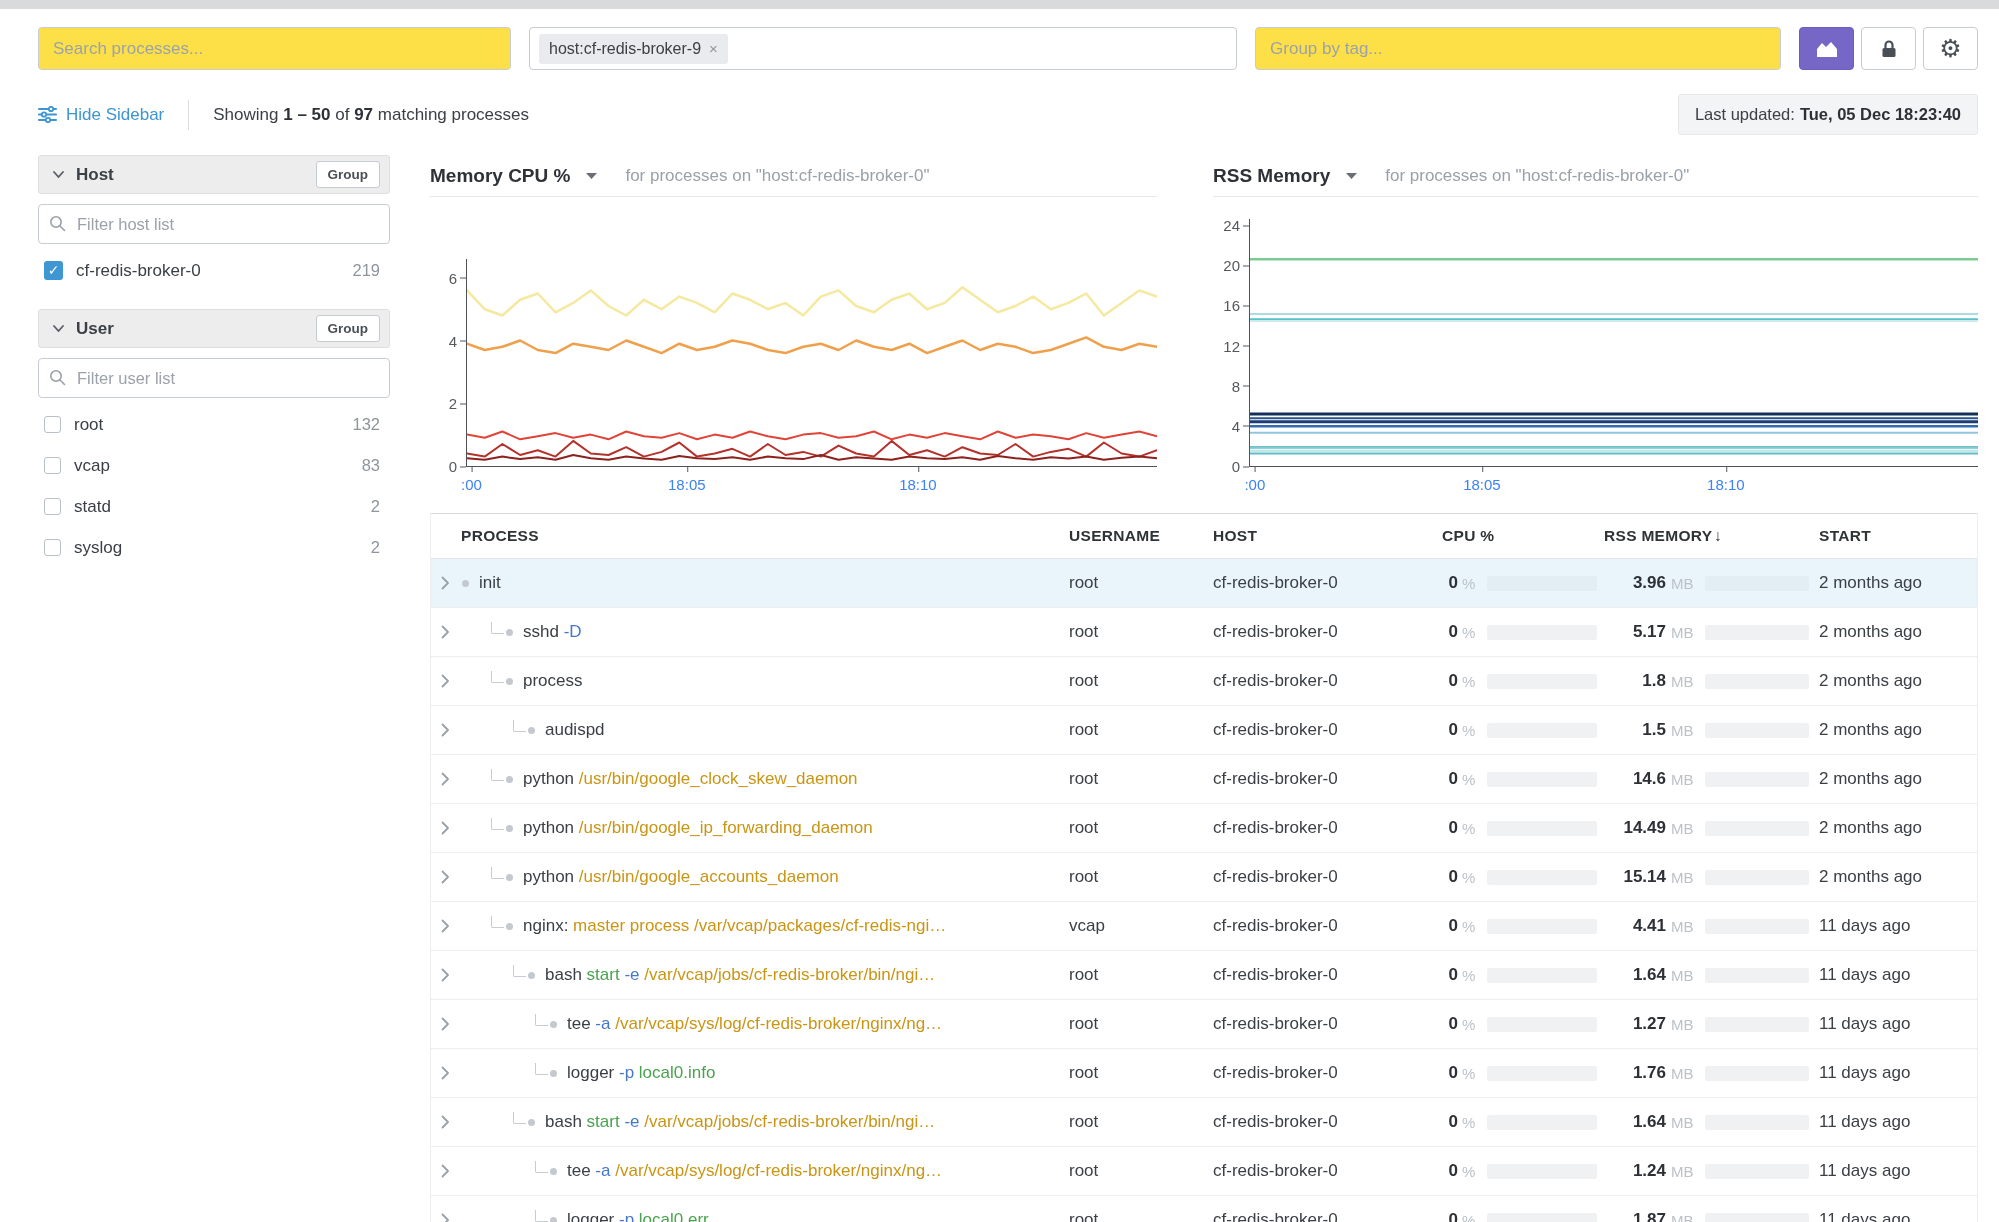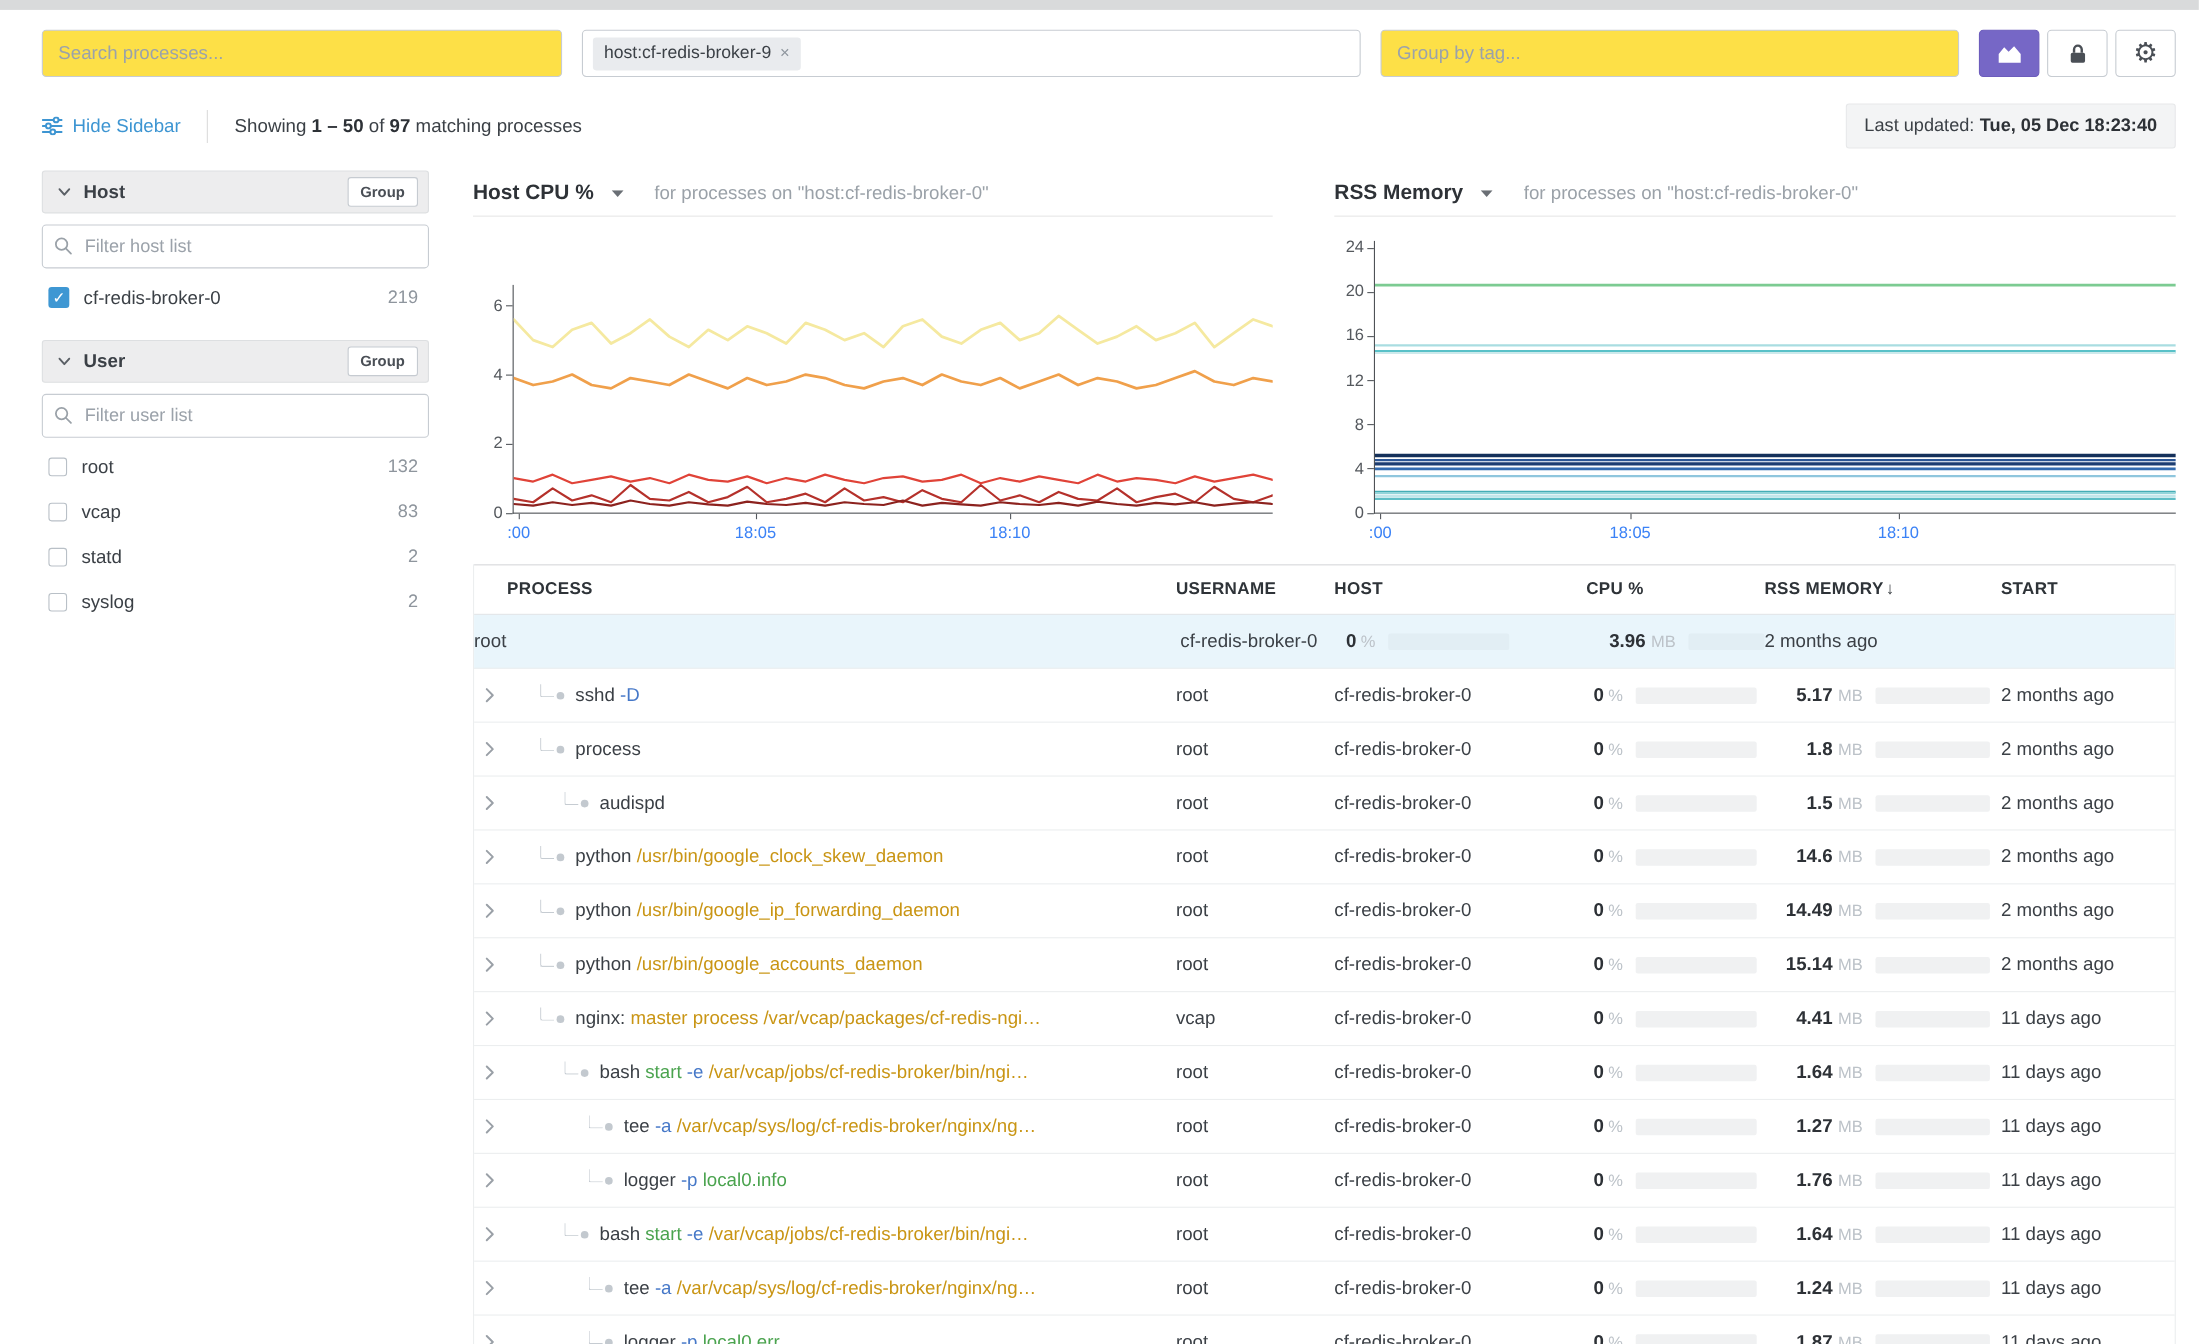--- a/index.html
+++ b/index.html
@@ -293,21 +293,21 @@
         </div>
     </div>
   </aside>
 
   <main class="main">
 
     <div class="charts">
       <div class="chart-block cpu" id="cpu-block">
         <div class="chart-title-row">
           <span class="chart-select">
-            <span class="chart-title">Host CPU %</span>
+            <span class="chart-title">Memory CPU %</span>
             <span class="caret">
               <svg width="11" height="6" viewBox="0 0 11 6">
                   <polygon points="0,0 11,0 5.5,6" fill="#6a6f75"></polygon>
                 </svg>
             </span>
           </span>
           <span class="chart-sub">for processes on "host:cf-redis-broker-0"</span>
         </div>
         <div class="plot-row">
           <div class="y-col" style="height: 207px;">
@@ -385,20 +385,29 @@
       <div class="t-head" id="t-head">
           <div class="th th-process">PROCESS</div>
           <div class="th th-username">USERNAME</div>
           <div class="th th-host">HOST</div>
           <div class="th th-cpu">CPU %</div>
           <div class="th th-rss">RSS MEMORY<span class="sort">↓</span></div>
           <div class="th th-start">START</div>
         </div>
       <div id="t-body">
           <div class="t-row selected">
+            <div class="proc">
+              <span class="chev">
+                <svg width="9" height="14" viewBox="0 0 9 14">
+                  <path d="M1.5 1.5 L7 7 L1.5 12.5" fill="none" stroke="#9aa0a7" stroke-width="1.8" stroke-linecap="round" stroke-linejoin="round"></path>
+                </svg>
+              </span>
+              <span class="dot root"></span>
+              <span class="ptxt"><span class="c-cmd">init</span></span>
+            </div>
             <div class="cell">root</div>
             <div class="cell host-cell">cf-redis-broker-0</div>
             <div class="cpu-cell">
               <span class="cpu-val">0</span>
               <span class="cpu-pct">%</span>
               <span class="cpu-bar"></span>
             </div>
             <div class="rss-cell">
               <span class="rss-val">3.96</span>
               <span class="rss-unit">MB</span>

